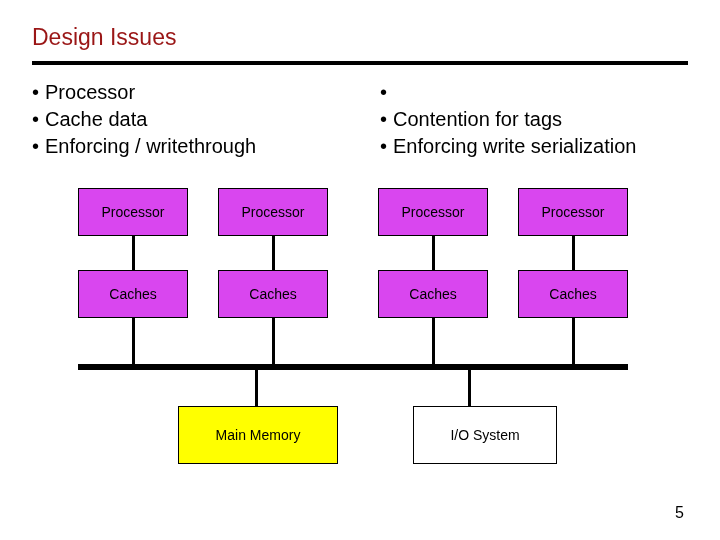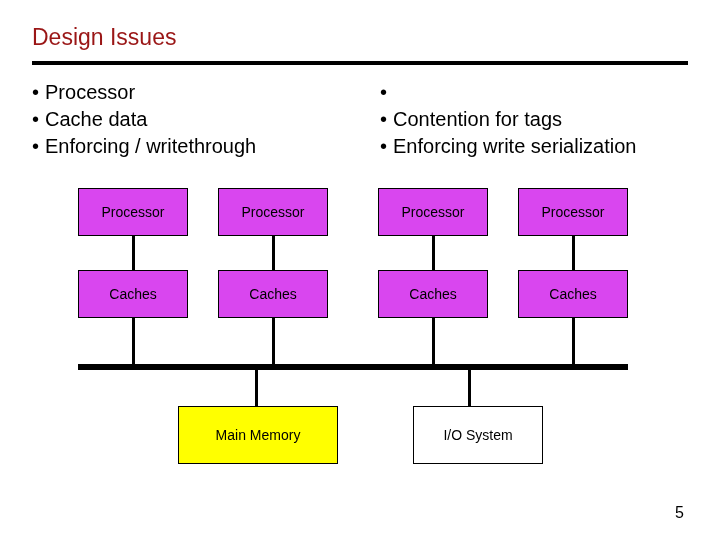--- a/index.html
+++ b/index.html
@@ -147,19 +147,19 @@
 
     <div class="conn" style="left:40px; top:176px; width:550px; height:6px;"></div>
 
     <div class="conn" style="left:217px; top:182px; width:3px; height:36px;"></div>
     <div class="conn" style="left:430px; top:182px; width:3px; height:36px;"></div>
 
     <div class="box yellow" style="left:140px; top:218px; width:160px; height:58px;">
         <span>Main Memory</span>
       </div>
 
-    <div class="box white" style="left:375px; top:218px; width:130px; height:58px;justify-content:center;">
+    <div class="box white" style="left:375px; top:218px; width:144px; height:58px;justify-content:center;">
         <span>I/O System</span>
       </div>
   </div>
 </div>
 
 <div class="pagenum">5</div>
 
 </body></html>

